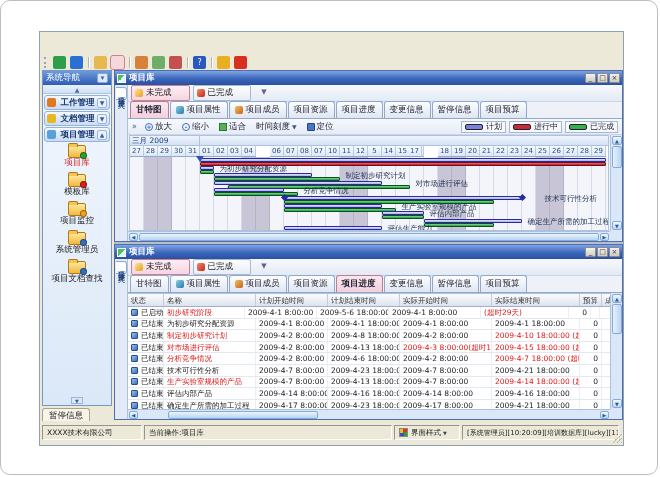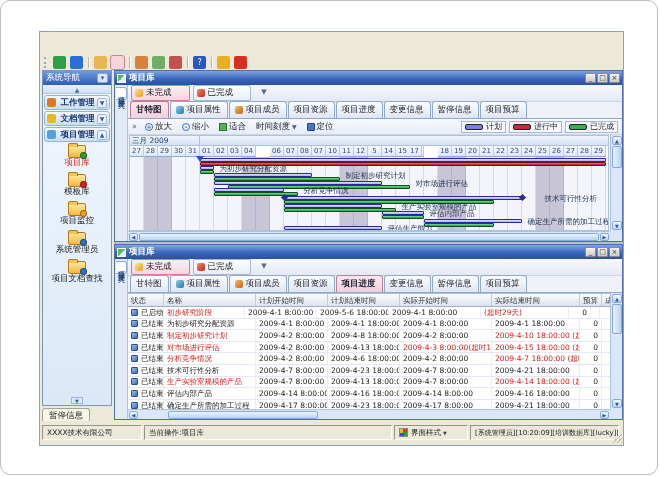--- a/index.html
+++ b/index.html
@@ -636,21 +636,21 @@
       </div>
     </div>
 
     <div class="statusbar">
       <div class="sb-panel" style="width:100px">
           <span>XXXX技术有限公司</span>
         </div>
       <div class="sb-panel" style="width:248px">
           <span>当前操作:项目库</span>
         </div>
-      <div class="sb-panel" style="width:74px">
+      <div class="sb-panel" style="width:66px">
         <div class="style-ic"></div>
         <span>界面样式</span>
         <span style="font-size:5px;color:#445;margin-left:2px">▼</span>
       </div>
       <div class="sb-panel" style="flex:1;font-size:7px">
           <span>[系统管理员][10:20:09][培训数据库][lucky][11000]</span>
         </div>
     </div>
     <div class="sb-resize"></div>
   </div>

